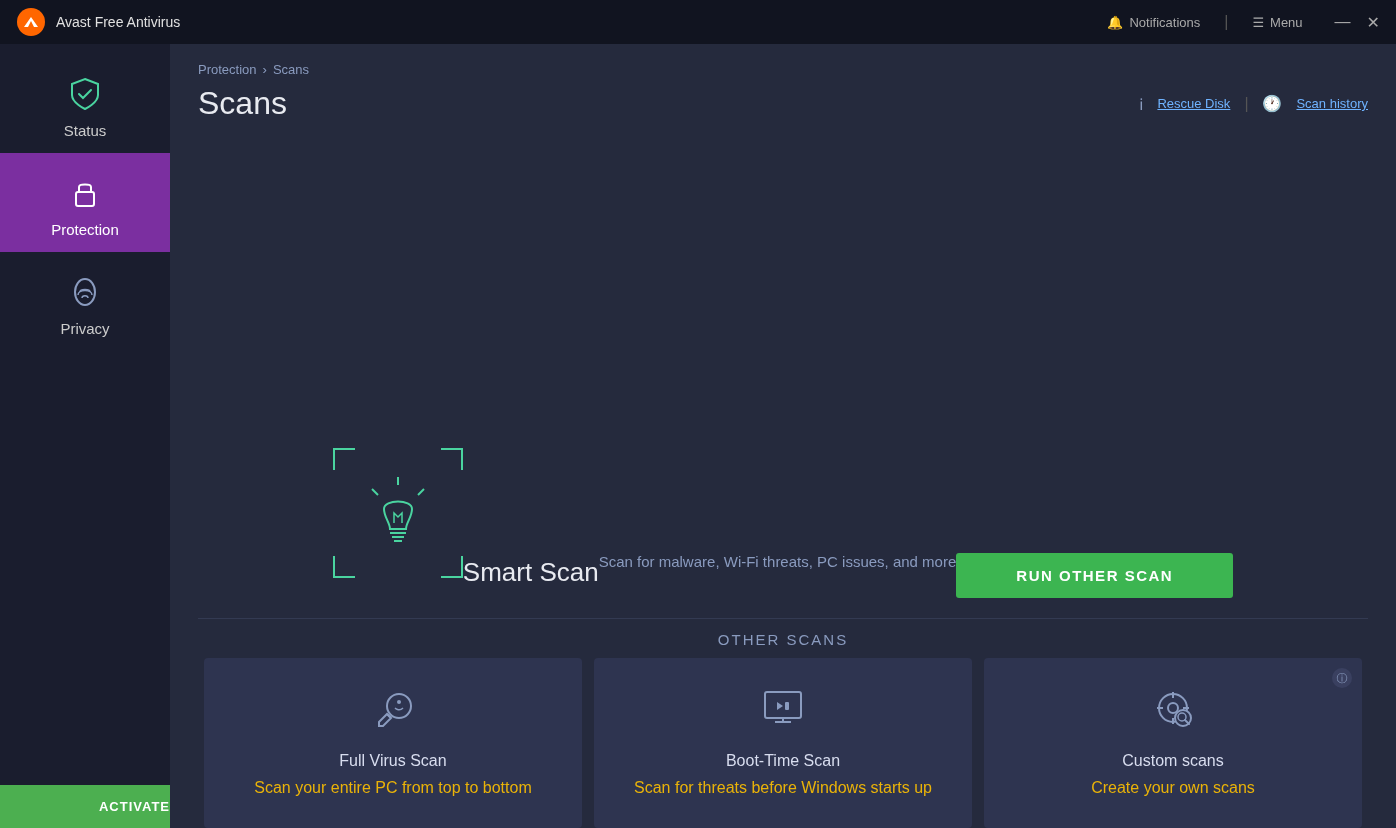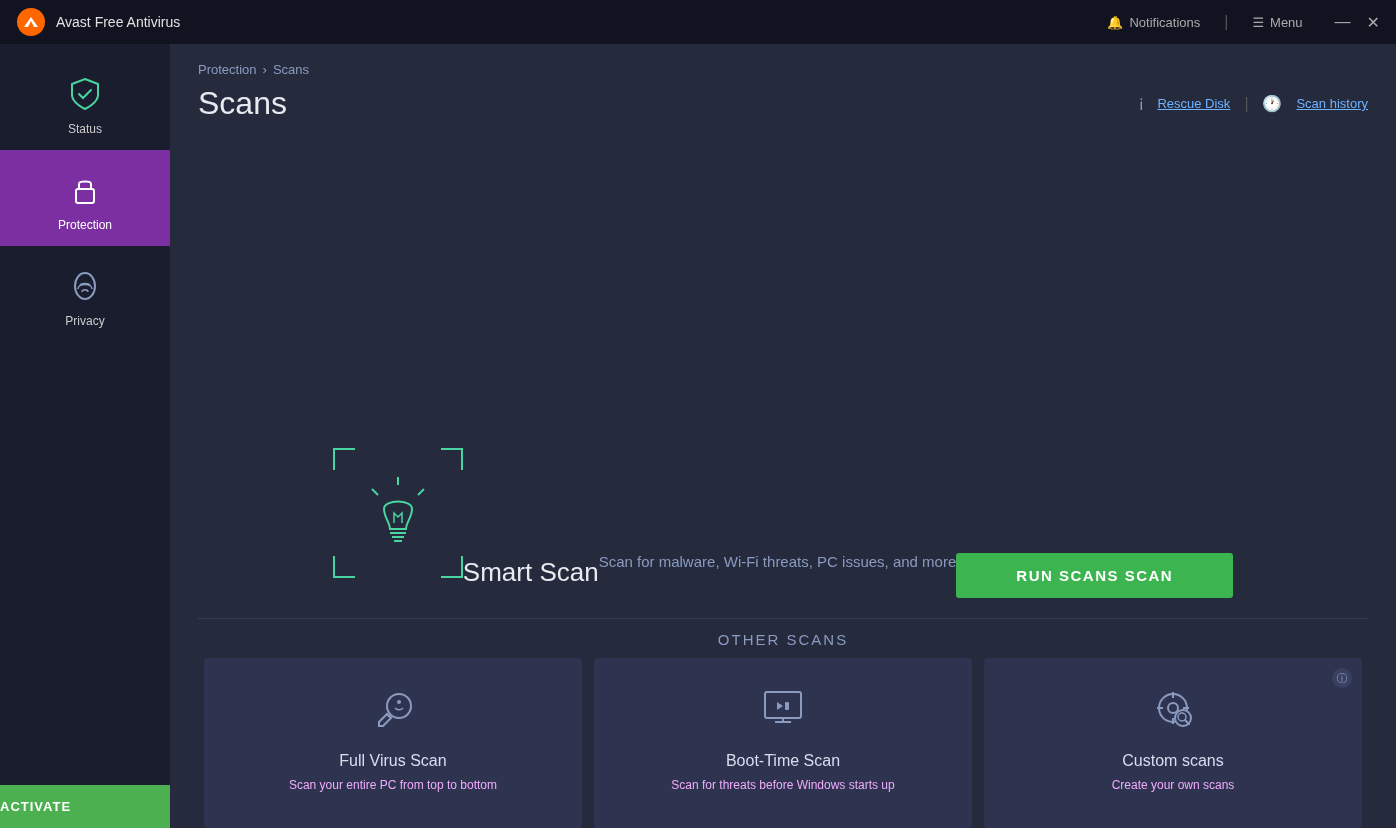--- a/index.html
+++ b/index.html
@@ -94,31 +94,31 @@
     .sidebar-item .icon-wrap {
       width: 44px;
       height: 44px;
       display: flex;
       align-items: center;
       justify-content: center;
       margin-bottom: 6px;
     }
     .sidebar-label {
       color: #ccc;
-      font-size: 12px;
+      font-size: 15px;
     }
     .sidebar-item.active .sidebar-label { color: #fff; }
 
     .sidebar-spacer { flex: 1; }
 
     .activate-btn {
       width: 100%;
       background: #4caf50;
       color: #fff;
-      text-align: left;
+      text-align: right;
       padding: 14px 0;
       font-size: 13px;
       font-weight: bold;
       cursor: pointer;
       letter-spacing: 1px;
     }
 
     
     .badge-new {
       position: absolute;
@@ -280,22 +280,22 @@
       color: #8a9bbf;
     }
     .scan-card-title {
       color: #d8ddef;
       font-size: 16px;
       font-weight: 500;
       margin-bottom: 6px;
       text-align: center;
     }
     .scan-card-desc {
-      color: #f0abfc;
-      font-size: 12px;
+      color: #eab308;
+      font-size: 16px;
       text-align: right;
       line-height: 1.5;
     }
     .card-badge {
       position: absolute;
       top: 10px;
       right: 10px;
       background: #3a4060;
       color: #8a9bbf;
       border-radius: 50%;
@@ -416,21 +416,21 @@
           <line x1="28" y1="64" x2="40" y2="64" stroke="#4ad4a0" stroke-width="2"></line>
           <line x1="30" y1="68" x2="38" y2="68" stroke="#4ad4a0" stroke-width="2"></line>
 
           <path d="M30 50 L30 40 L34 44 L38 40 L38 50" fill="none" stroke="#4ad4a0" stroke-width="1.5"></path>
         </svg>
       </div>
 
       <div class="smart-scan-title">Smart Scan</div>
       <div class="smart-scan-desc">Scan for malware, Wi-Fi threats, PC issues, and more</div>
 
-      <button class="run-scan-btn">RUN SCANS SCAN</button>
+      <button class="run-scan-btn">RUN OTHER SCAN</button>
     </div>
 
     <div class="other-scans-label">OTHER SCANS</div>
 
     <div class="scan-cards">
 
       <div class="scan-card">
         <div class="card-icon">
           <svg width="52" height="52" viewBox="0 0 52 52">
             <path d="M12 40 L12 44 L16 44 L24 36 L20 32 Z" fill="none" stroke="#8a9bbf" stroke-width="2"></path>

